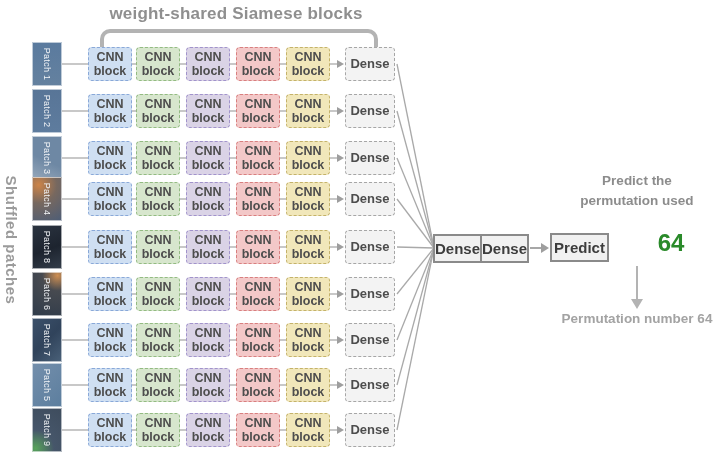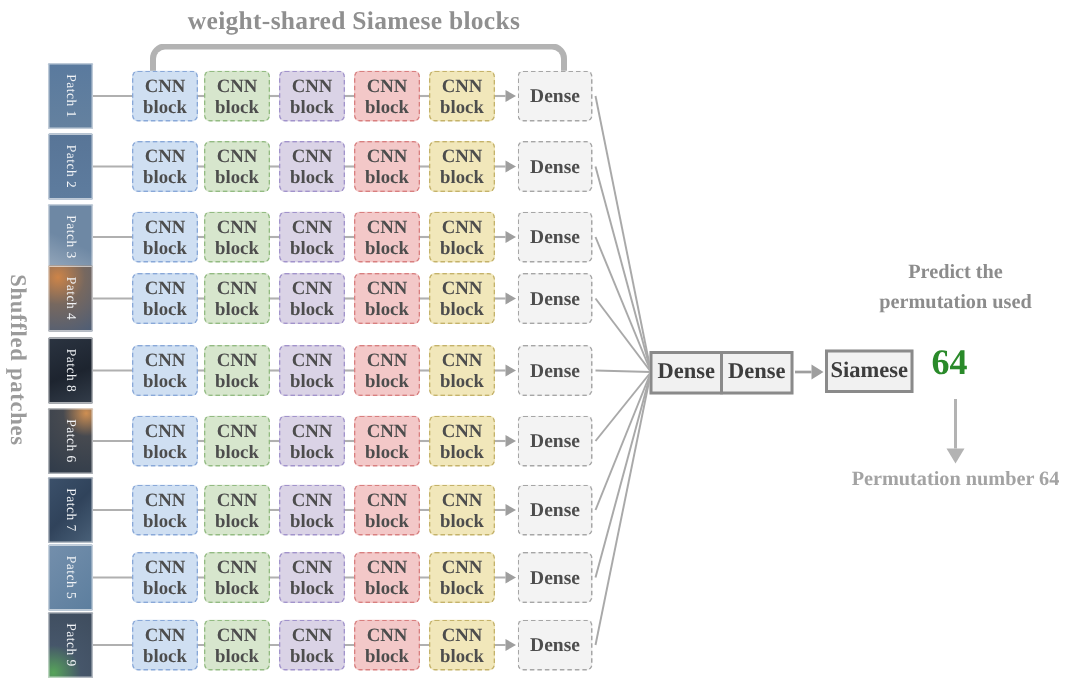--- a/index.html
+++ b/index.html
@@ -1,18 +1,18 @@
 <!DOCTYPE html>
 <html><head>
 <meta charset="utf-8">
 <style>
   html,body{margin:0;padding:0;background:#fff;}
   #canvas{
     position:relative;width:720px;height:453px;background:#ffffff;
-    font-family:Liberation Serif, serif;overflow:hidden;
+    font-family:Liberation Sans, sans-serif;overflow:hidden;
   }
   #wires{position:absolute;left:0;top:0;width:720px;height:453px;z-index:1;}
   .abs{position:absolute;}
   .title{
     left:96px;top:4px;width:280px;text-align:center;
     font-size:17px;font-weight:bold;color:#8f8f8f;letter-spacing:.2px;z-index:3;
   }
   .brace{
     left:100px;top:29px;width:270px;height:15px;
     border:4px solid #b3b3b3;border-bottom:none;
@@ -42,21 +42,21 @@
   .dense-row{
     left-width:50px;width:50px;border:1.5px dashed #a6a6a6;background:#f3f3f3;
     font-size:13px;color:#4d4d4d;
   }
   .box-solid{
     z-index:2;background:#f1f1f1;border:2px solid #8a8a8a;box-sizing:border-box;
     display:flex;align-items:center;justify-content:center;
     font-size:15px;font-weight:bold;color:#3d3d3d;
   }
   .value-64{
-    left:606px;top:229px;width:54px;text-align:center;
+    left:644px;top:229px;width:54px;text-align:center;
     font-size:24px;font-weight:bold;z-index:3;
   }
   .predict{
     left:552px;top:171px;width:170px;text-align:center;
     font-size:13.5px;font-weight:bold;color:#8c8c8c;line-height:20px;z-index:3;
   }
   .perm-caption{
     left:545px;top:311px;width:184px;text-align:center;
     font-size:13.5px;font-weight:bold;color:#a3a3a3;z-index:3;
   }
@@ -235,21 +235,21 @@
       <div class="abs blk cnn" style="left: 88px; top: 413px; background: rgb(207, 223, 242); border-color: rgb(137, 168, 216);">CNN block</div>
       <div class="abs blk cnn" style="left: 136px; top: 413px; background: rgb(215, 230, 205); border-color: rgb(147, 187, 130);">CNN block</div>
       <div class="abs blk cnn" style="left: 186px; top: 413px; background: rgb(218, 211, 230); border-color: rgb(161, 147, 203);">CNN block</div>
       <div class="abs blk cnn" style="left: 236px; top: 413px; background: rgb(243, 200, 200); border-color: rgb(216, 127, 127);">CNN block</div>
       <div class="abs blk cnn" style="left: 286px; top: 413px; background: rgb(241, 231, 186); border-color: rgb(196, 178, 106);">CNN block</div>
       <div class="abs blk dense-row" style="left: 345px; top: 413px;">Dense</div>
     </div>
 
   <div class="abs box-solid" style="left:433px;top:234px;width:49px;height:29px;">Dense</div>
   <div class="abs box-solid" style="left:480px;top:234px;width:49px;height:29px;">Dense</div>
-  <div class="abs box-solid" style="left:550px;top:233px;width:59px;height:29px;">Siamese</div>
+  <div class="abs box-solid" style="left:550px;top:233px;width:59px;height:29px;">Predict</div>
 
   <div class="abs value-64" style="color: rgb(42, 138, 42);">64</div>
 
   <div class="abs predict">
     <div>Predict the</div>
     <div>permutation used</div>
   </div>
 
   <div class="abs perm-caption">Permutation number 64</div>
 

